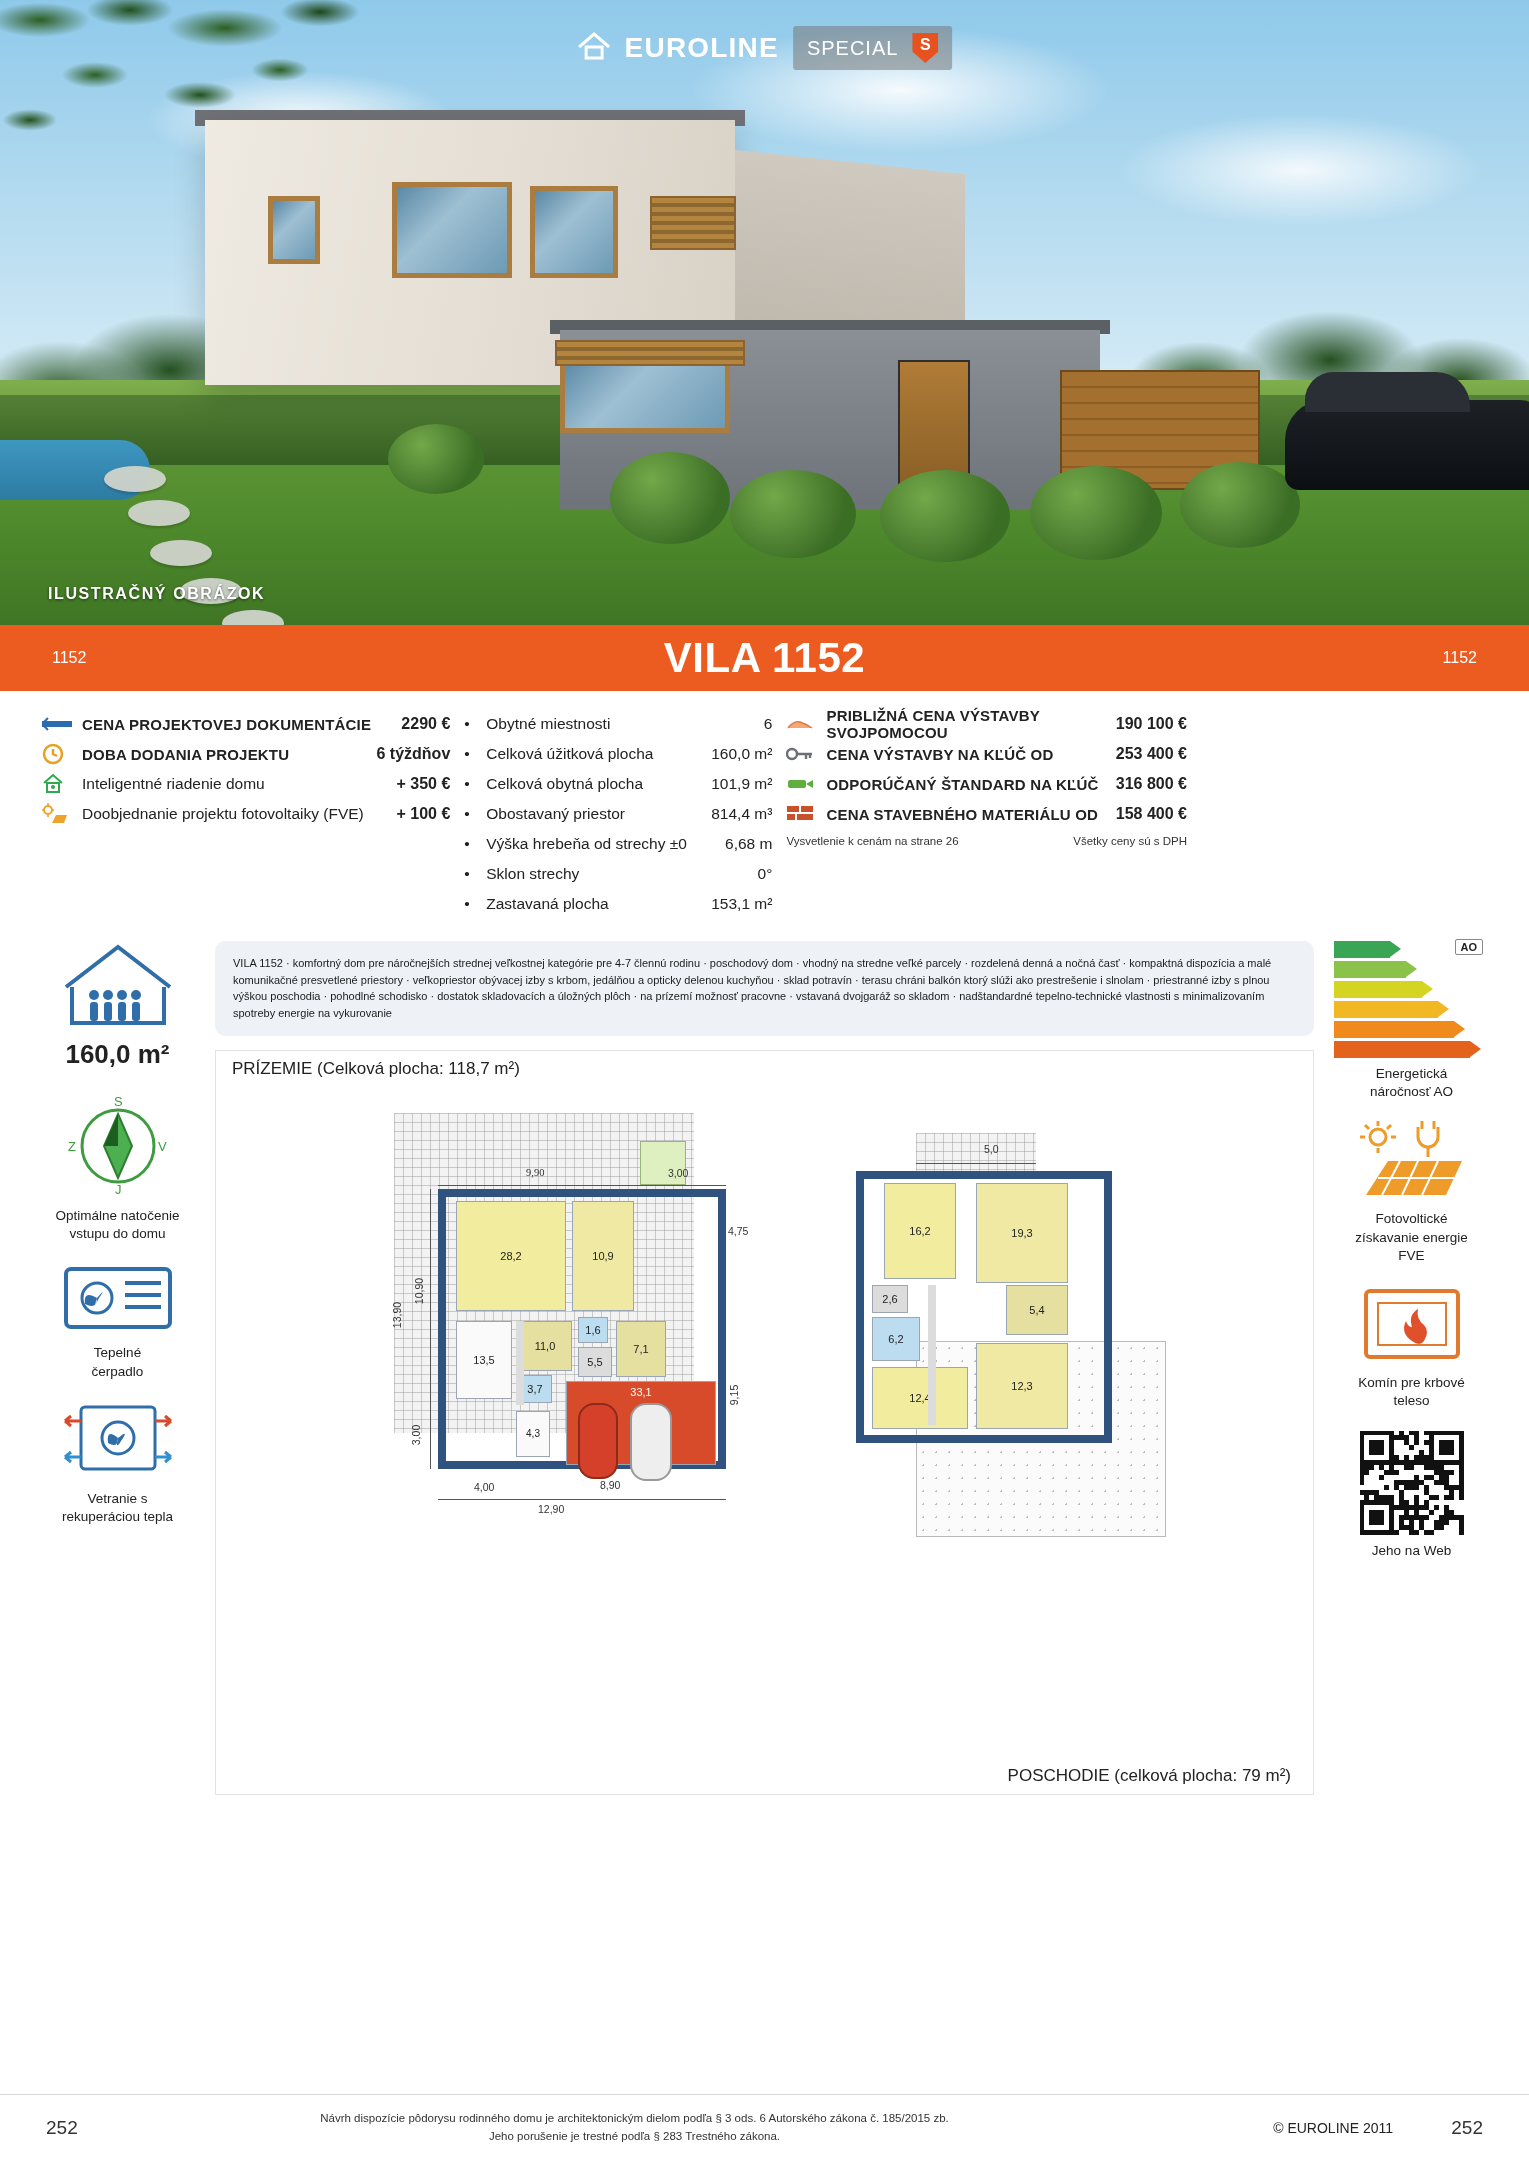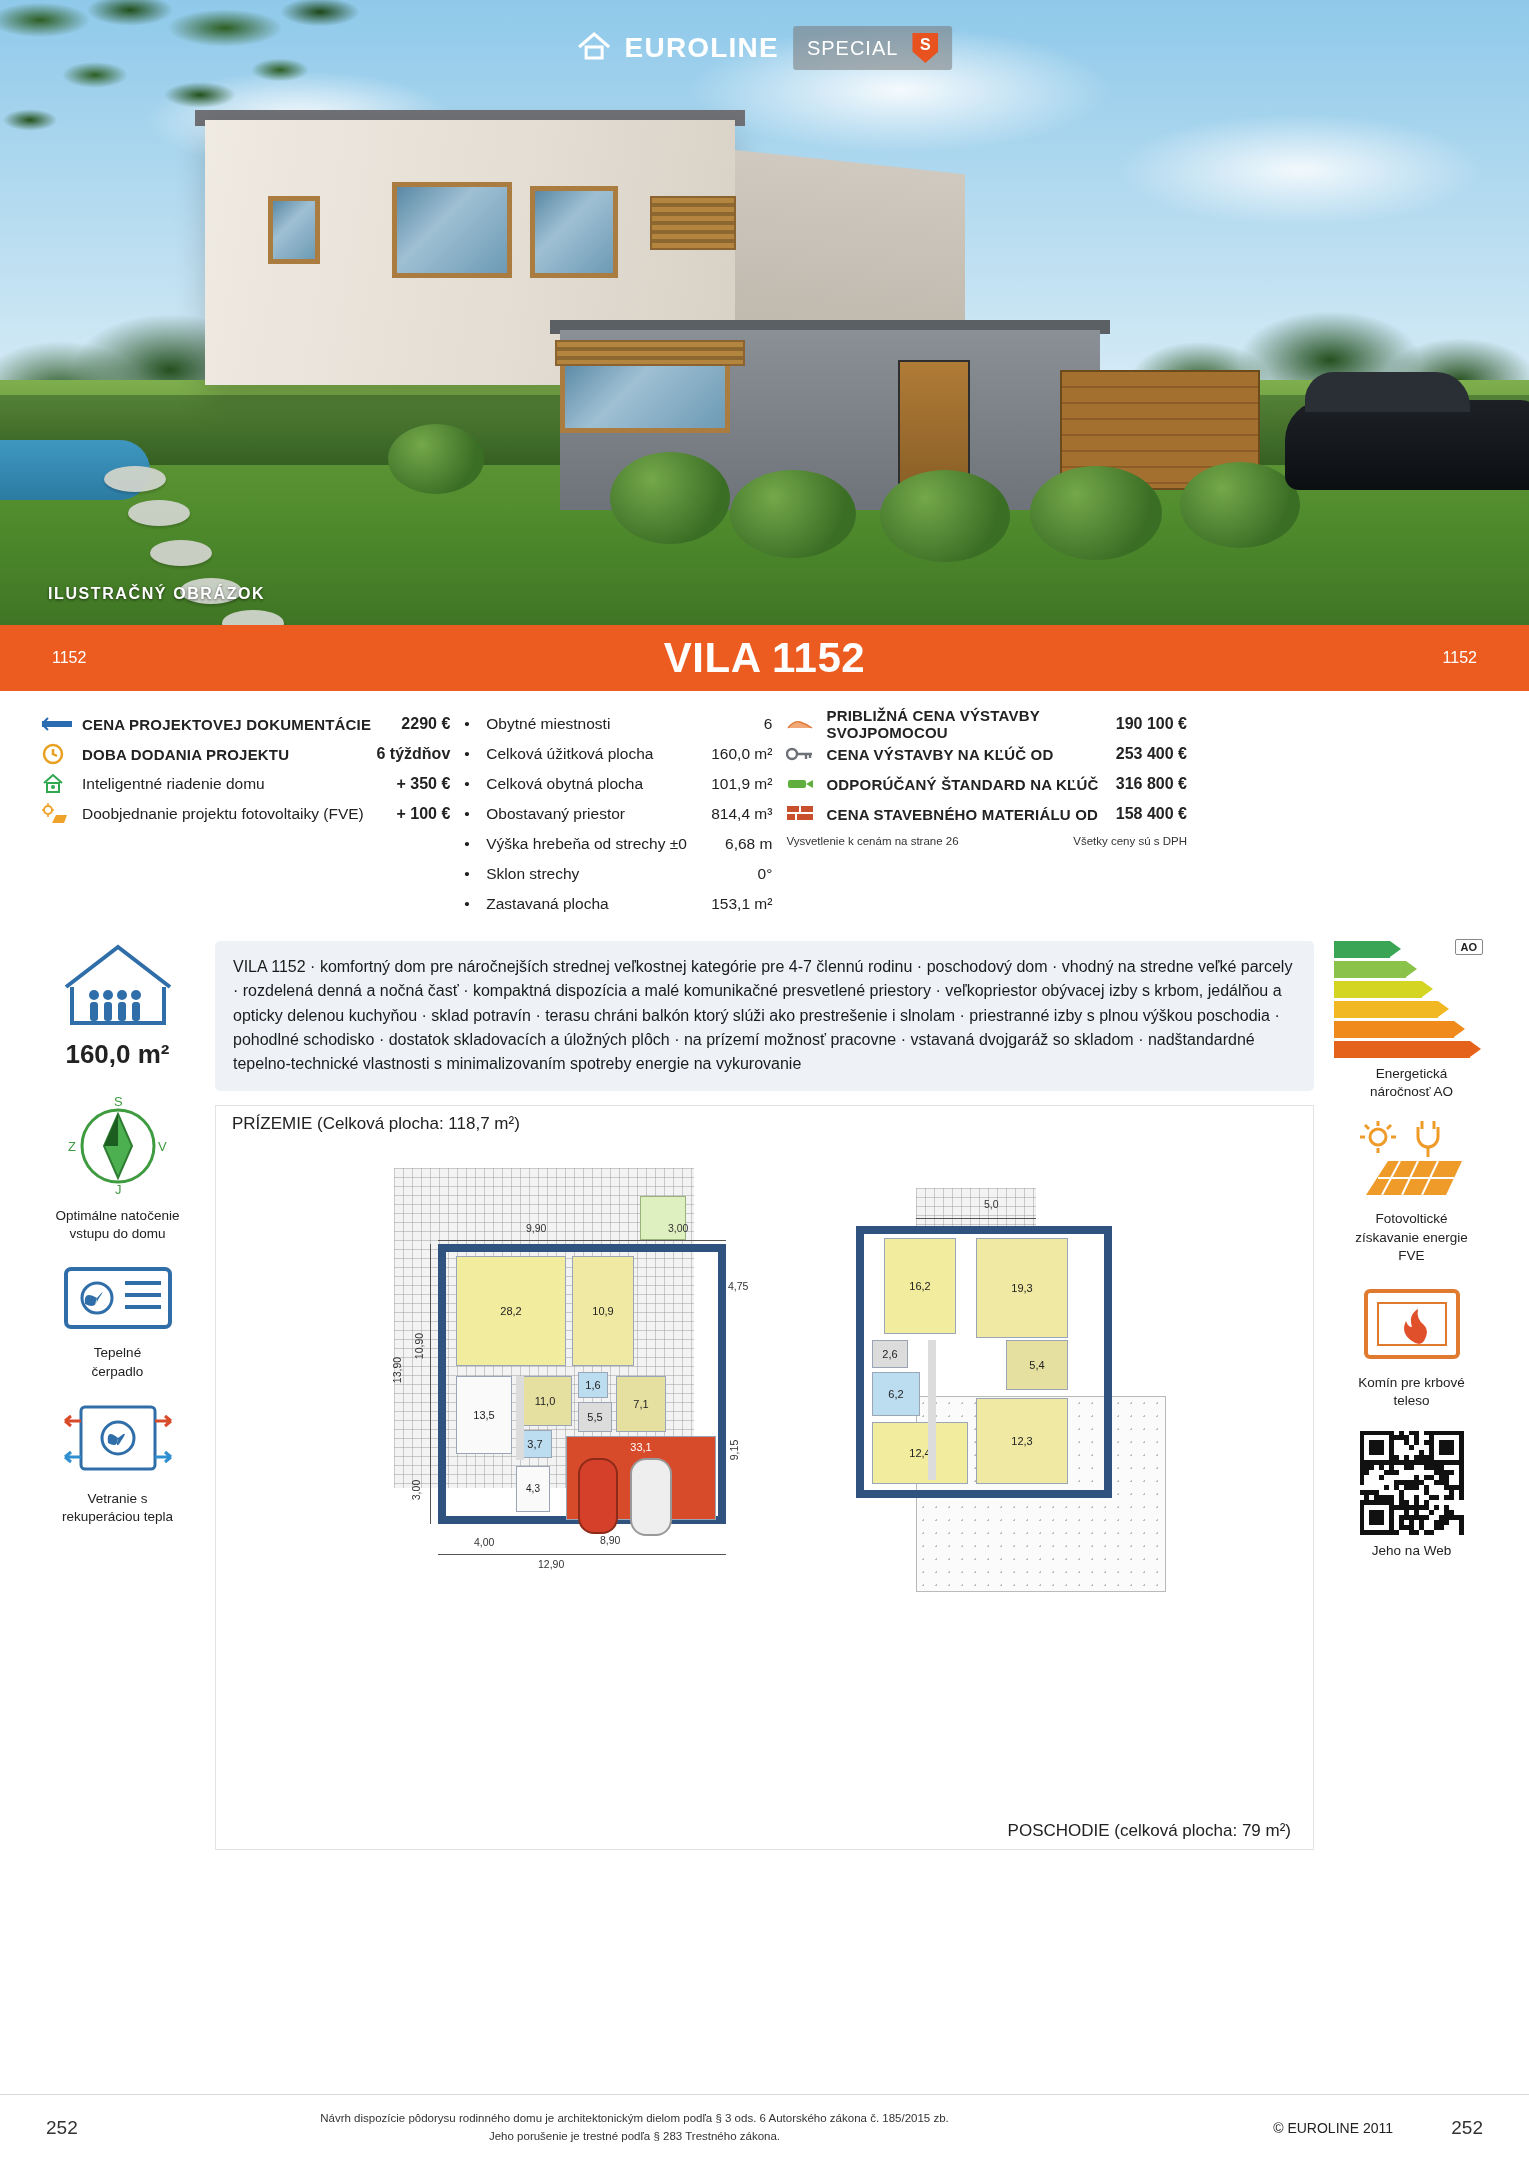--- a/index.html
+++ b/index.html
@@ -183,22 +183,22 @@
 
   .notes { display:flex; justify-content:space-between; font-size:11.5px; color:#333; margin-top:6px; }
 
   
   .midrow { display:flex; width:1529px; padding:12px 30px 0 30px; gap:10px; }
   .left-rail { width:175px; }
   .right-rail { width:175px; }
   .center-col { flex:1; }
 
   .desc {
-    background:#eef2f7; border-radius:5px; padding:14px 18px;
-    font-size:16px; line-height:1.52; color:#1b1b1b;
+    background:#eef2f7; border-radius:10px; padding:14px 18px;
+    font-size:11px; line-height:1.52; color:#1b1b1b;
   }
 
   .rail-item { text-align:center; margin-bottom:20px; }
   .rail-cap { font-size:13.5px; line-height:1.35; margin-top:7px; color:#222; }
   .rail-big { font-size:26px; font-weight:bold; margin-top:2px; }
 
   
   .plans {
     margin-top:14px; background:#fff; border:1px solid #e3e3e3; position:relative;
     height:745px;
@@ -561,21 +561,21 @@
         <div class="room r-blue" style="left:302px; top:290px; width:34px; height:28px;">3,7</div>
         <div class="room r-red" style="left:350px; top:296px; width:150px; height:84px; align-items:flex-start; padding-top:4px;">33,1</div>
         <div class="carshape" style="left:362px; top:318px; width:40px; height:76px; background:#d4402a; border:2px solid #8e2a18;"></div>
         <div class="carshape" style="left:414px; top:318px; width:42px; height:78px; background:#eeeeee; border:2px solid #999;"></div>
         <div class="room r-white" style="left:300px; top:326px; width:34px; height:46px; font-size:10px;">4,3</div>
 
         <div class="room r-gray" style="left:300px; top:236px; width:8px; height:84px; border:none;"></div>
 
         <div class="room r-white" style="left:424px; top:56px; width:46px; height:44px; background:#dff0c0; border:1px solid #9ab37a;"></div>
 
-        <div class="dim" style="left:310px; top:82px;">9,90</div>
+        <div class="dim" style="left:310px; top:82px;font-family:Liberation Serif, serif;">9,90</div>
         <div class="dim" style="left:452px; top:82px;">3,00</div>
         <div class="dim" style="left:512px; top:140px;">4,75</div>
         <div class="dim" style="left:190px; top:200px; transform:rotate(-90deg);">10,90</div>
         <div class="dim" style="left:168px; top:224px; transform:rotate(-90deg);">13,90</div>
         <div class="dim" style="left:190px; top:344px; transform:rotate(-90deg);">3,00</div>
         <div class="dim" style="left:258px; top:396px;">4,00</div>
         <div class="dim" style="left:384px; top:394px;">8,90</div>
         <div class="dim" style="left:322px; top:418px;">12,90</div>
         <div class="dim" style="left:508px; top:304px; transform:rotate(-90deg);">9,15</div>
 

